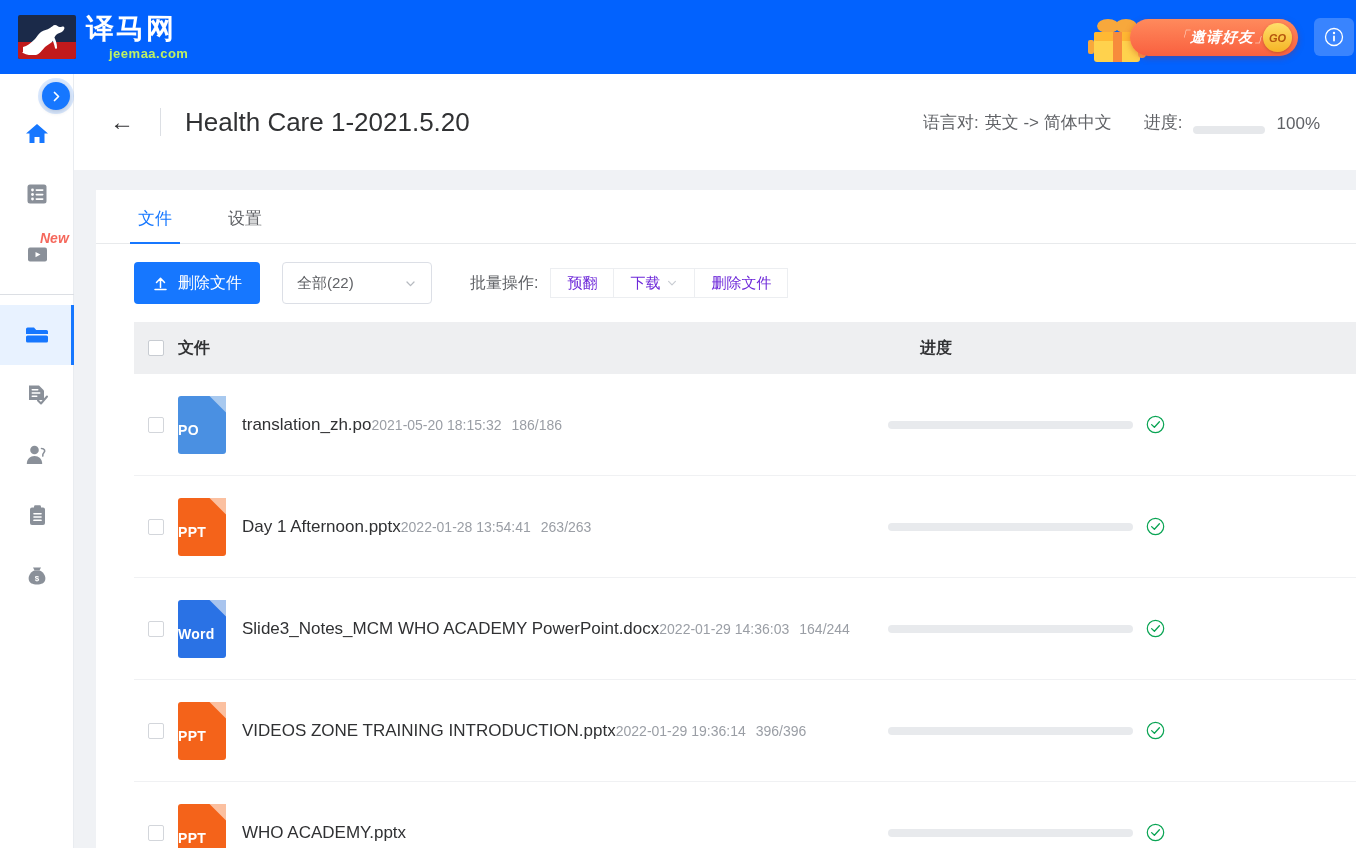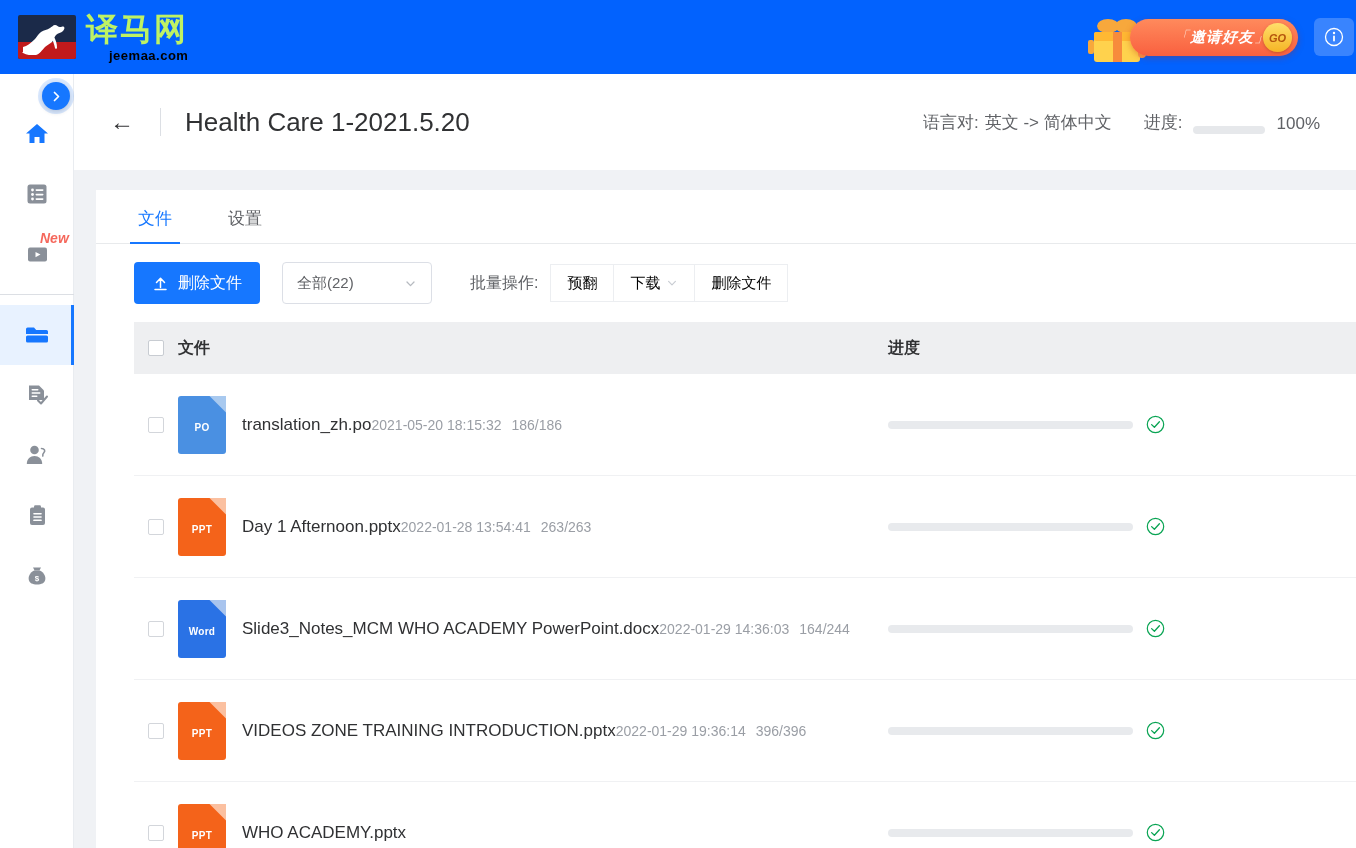--- a/index.html
+++ b/index.html
@@ -30,25 +30,25 @@
     position: absolute; left: 0; bottom: 0; width: 100%; height: 17px;
     background: #c01a1c;
   }
   .brand-mark .horse {
     position: absolute; left: 3px; top: 6px;
     width: 52px; height: 34px;
     color: #fff;
   }
   .brand-text { margin-left: 10px; line-height: 1; }
   .brand-cn {
-    font-size: 32px; font-weight: 700; color: #bef264;
+    font-size: 28px; font-weight: 700; color: #ffffff;
     letter-spacing: 2px; display: block;
   }
   .brand-en {
-    font-size: 13px; font-weight: 700; color: #000000;
+    font-size: 13px; font-weight: 700; color: #bef264;
     letter-spacing: .5px; display: block; margin-top: 4px; padding-left: 23px;
   }
 
   .promo {
     position: absolute; right: 58px; top: 8px;
     width: 230px; height: 58px;
     display: flex; align-items: center;
   }
   .promo-pill {
     position: absolute; left: 62px; top: 11px;
@@ -202,38 +202,38 @@
     width: 150px; height: 42px; border: 1px solid #dcdfe6;
     border-radius: 4px; display: flex; align-items: center;
     justify-content: space-between; padding: 0 14px;
     font-size: 15px; color: #606266; cursor: pointer; background: #fff;
   }
   .batch-label {
     margin-left: 38px; font-size: 16px; color: #606266; white-space: nowrap;
   }
   .btn-group { display: flex; margin-left: 12px; }
   .btn-ghost {
-    height: 38px; padding: 0 16px;
+    height: 30px; padding: 0 16px;
     border: 1px solid #eceef1; background: #fff;
-    font-size: 15px; color: #000000; font-family: inherit;
+    font-size: 15px; color: #6d28d9; font-family: inherit;
     display: flex; align-items: center; gap: 6px;
     cursor: not-allowed;
   }
   .btn-ghost + .btn-ghost { border-left: none; }
 
   
   .thead {
     height: 52px; background: #eeeff1;
     display: flex; align-items: center;
     margin: 0 0 0 38px;
     width: 1350px;
   }
   .th-check { width: 44px; display: flex; justify-content: center; }
   .th-file { width: 710px; font-size: 16px; font-weight: 700; color: #303133; }
-  .th-prog { font-size: 16px; font-weight: 700; color: #303133; }
+  .th-prog { font-size: 16px; font-weight: 700; color: #303133; margin-left: 32px; }
 
   .row {
     height: 102px;
     display: flex; align-items: center;
     margin-left: 38px; width: 1350px;
     border-bottom: 1px solid #f0f1f3;
   }
   .td-check { width: 44px; display: flex; justify-content: center; }
   .cbox {
     width: 16px; height: 16px; border: 1px solid #d3d6db;
@@ -247,21 +247,21 @@
   }
   .fileicon .body {
     position: absolute; inset: 0; border-radius: 3px;
   }
   .fileicon .fold {
     position: absolute; right: 0; top: 0;
     width: 17px; height: 17px;
   }
   .fileicon .tag {
     position: absolute; left: 0; right: 0; top: 26px;
-    text-align: center; color: #fff; font-size: 10px; font-weight: 700;
+    color: #fff; font-size: 14px; font-weight: 700;
     letter-spacing: .3px;
   }
   .fileicon.po .body { background: #4a90e2; }
   .fileicon.po .fold { background: #a8c9ef; clip-path: polygon(0 0, 100% 100%, 100% 0); }
   .fileicon.ppt .body { background: #f4631a; }
   .fileicon.ppt .fold { background: #fbc0a0; clip-path: polygon(0 0, 100% 100%, 100% 0); }
   .fileicon.word .body { background: #2a72e5; }
   .fileicon.word .fold { background: #a8c4ee; clip-path: polygon(0 0, 100% 100%, 100% 0); }
 
   .td-file { width: 710px; display: flex; align-items: center; }

